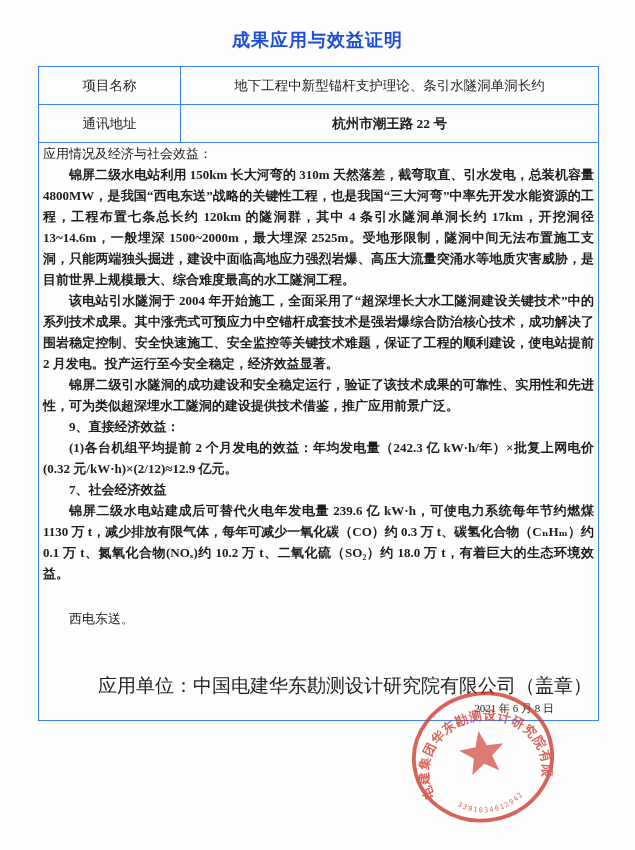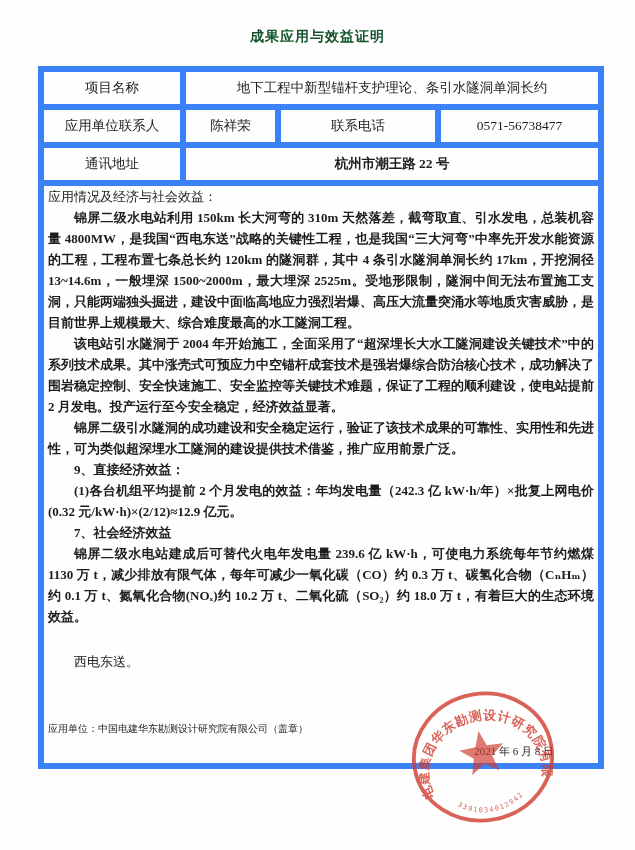--- a/index.html
+++ b/index.html
@@ -10,36 +10,36 @@
     height: 850px;
     margin: 0 auto;
     background: #fefefe;
     font-family: "Liberation Serif", "DejaVu Serif", serif;
     color: #1d1d1d;
     overflow: hidden;
   }
   .doc-title {
     padding-top: 28px;
     text-align: center;
-    font-size: 14px;
+    font-size: 18px;
     font-weight: bold;
     letter-spacing: 1px;
-    color: #14532d;
+    color: #1d4ed8;
   }
   table.info-table {
     position: absolute;
     left: 38px;
     top: 66px;
     width: 560px;
     border-collapse: collapse;
     table-layout: fixed;
     font-size: 13.5px;
   }
   table.info-table td {
-    border: 6px solid #3b82f6;
+    border: 1px solid #3b82f6;
     text-align: center;
     vertical-align: middle;
     height: 38px;
     padding: 0 4px;
   }
   td.addr-val { font-weight: bold; }
   td.big-cell {
     height: 550px;
     text-align: left;
     vertical-align: top;
@@ -48,22 +48,22 @@
   .content {
     font-size: 13px;
     line-height: 21px;
     text-align: justify;
   }
   .content .heading-line { text-indent: 0; }
   .content .para { text-indent: 2em; font-weight: bold; }
   .content .closing { text-indent: 2em; margin-top: 24px; }
   .sig-block { margin-top: 46px; }
   .sig-line {
-    text-align: left;
-    font-size: 10px;
+    text-align: right;
+    font-size: 19px;
     padding-right: 2px;
     line-height: 22px;
   }
   .sig-date {
     text-align: right;
     font-size: 11px;
     padding-right: 40px;
     line-height: 23px;
   }
   svg.seal {
@@ -86,26 +86,20 @@
     <colgroup>
       <col style="width:142px">
         <col style="width:95px">
         <col style="width:160px">
         <col style="width:163px">
     </colgroup>
     <tbody>
       <tr>
         <td>项目名称</td>
         <td colspan="3">地下工程中新型锚杆支护理论、条引水隧洞单洞长约</td>
-      </tr>
-      <tr>
-        <td>应用单位联系人</td>
-        <td>陈祥荣</td>
-        <td>联系电话</td>
-        <td>0571-56738477</td>
       </tr>
       <tr>
         <td>通讯地址</td>
         <td colspan="3" class="addr-val">杭州市潮王路 22 号</td>
       </tr>
       <tr>
         <td colspan="4" class="big-cell">
           <div class="content">
             <div class="heading-line">应用情况及经济与社会效益：</div>
             <div class="para">锦屏二级水电站利用 150km 长大河弯的 310m 天然落差，截弯取直、引水发电，总装机容量 4800MW，是我国“西电东送”战略的关键性工程，也是我国“三大河弯”中率先开发水能资源的工程，工程布置七条总长约 120km 的隧洞群，其中 4 条引水隧洞单洞长约 17km，开挖洞径 13~14.6m，一般埋深 1500~2000m，最大埋深 2525m。受地形限制，隧洞中间无法布置施工支洞，只能两端独头掘进，建设中面临高地应力强烈岩爆、高压大流量突涌水等地质灾害威胁，是目前世界上规模最大、综合难度最高的水工隧洞工程。</div>

